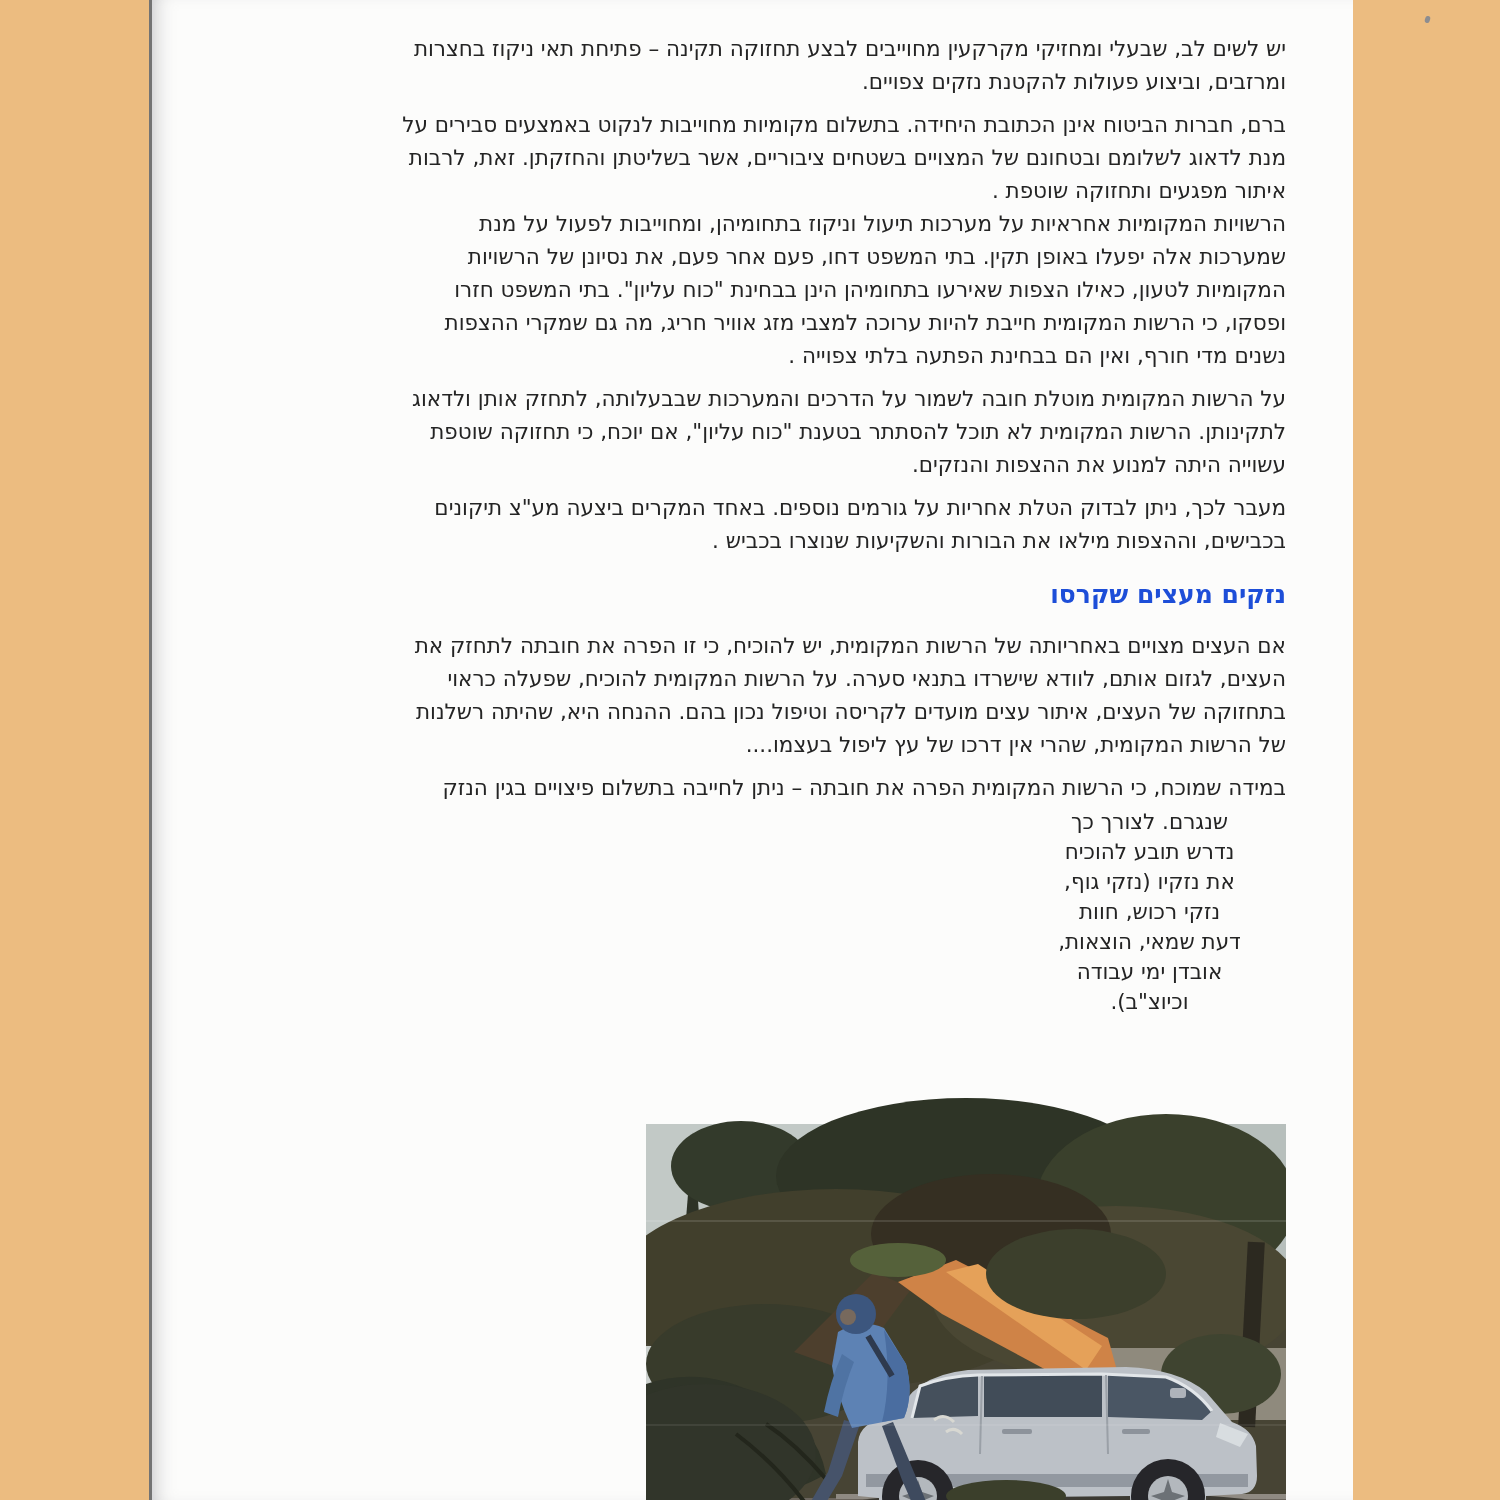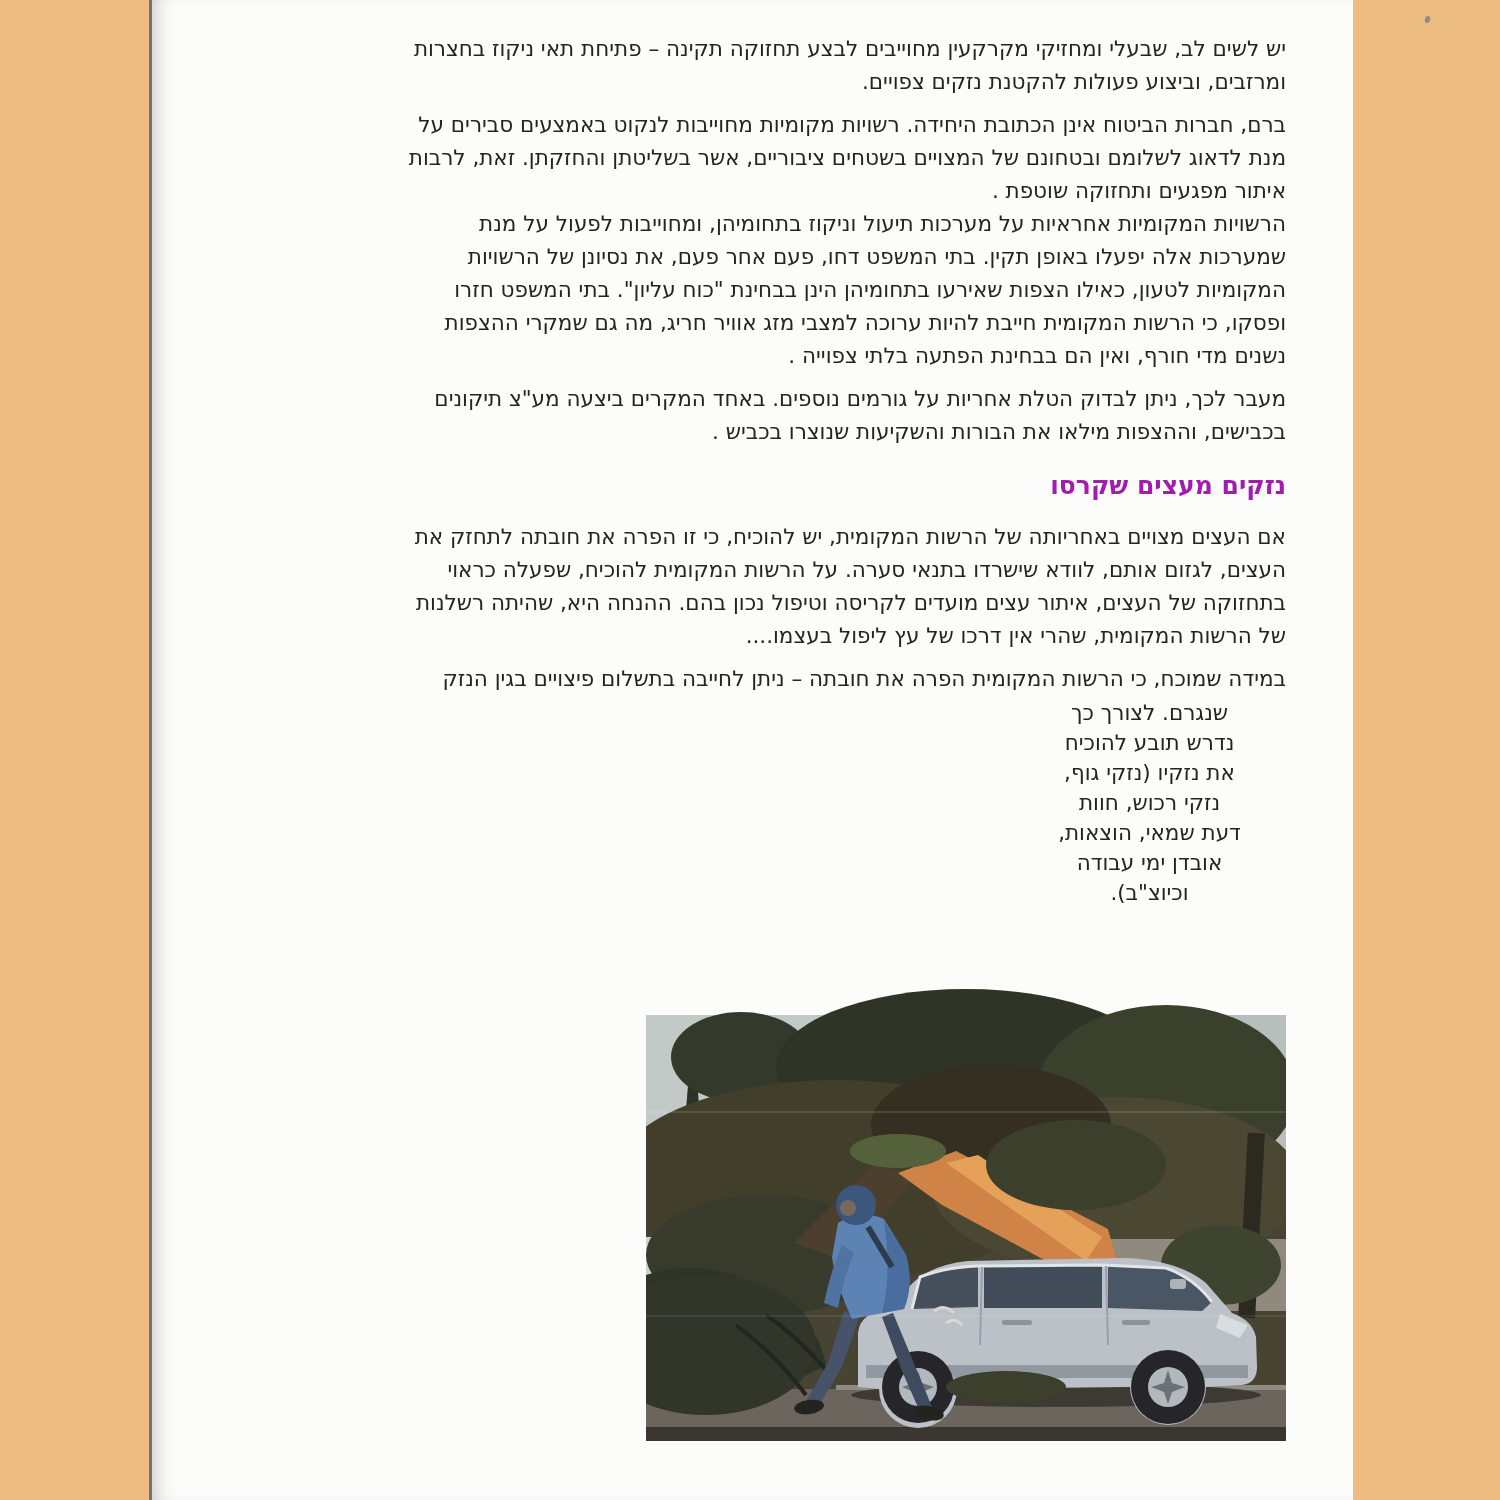--- a/index.html
+++ b/index.html
@@ -27,21 +27,21 @@
     margin:0;
     white-space:pre-line;
     text-align:right;
     font-size:21.5px;
     line-height:33px;
   }
   .gap{margin-top:10px;}
   .heading{
     font-size:25px;
     font-weight:bold;
-    color:#a21caf;
+    color:#1d4ed8;
     text-align:right;
     margin:22px 0 18px 0;
     line-height:32px;
   }
   .figure-row{
     margin-top:3px;
     display:flex;
     align-items:flex-start;
     flex-direction:column;
   }
@@ -78,28 +78,31 @@
 </style>
 </head>
 <body>
 
 <div class="paper">
   <div class="scan-speck"></div>
   <div class="content">
 
     <p class="para">יש לשים לב, שבעלי ומחזיקי מקרקעין מחוייבים לבצע תחזוקה תקינה – פתיחת תאי ניקוז בחצרות
 ומרזבים, וביצוע פעולות להקטנת נזקים צפויים.</p>
-    <p class="para gap">ברם, חברות הביטוח אינן הכתובת היחידה. רשויות מקומיות מחוייבות לנקוט באמצעים סבירים על
+    <p class="para gap">ברם, חברות הביטוח אינן הכתובת היחידה. בתשלום מקומיות מחוייבות לנקוט באמצעים סבירים על
 מנת לדאוג לשלומם ובטחונם של המצויים בשטחים ציבוריים, אשר בשליטתן והחזקתן. זאת, לרבות
 איתור מפגעים ותחזוקה שוטפת .</p>
     <p class="para">הרשויות המקומיות אחראיות על מערכות תיעול וניקוז בתחומיהן, ומחוייבות לפעול על מנת
 שמערכות אלה יפעלו באופן תקין. בתי המשפט דחו, פעם אחר פעם, את נסיונן של הרשויות
 המקומיות לטעון, כאילו הצפות שאירעו בתחומיהן הינן בבחינת "כוח עליון". בתי המשפט חזרו
 ופסקו, כי הרשות המקומית חייבת להיות ערוכה למצבי מזג אוויר חריג, מה גם שמקרי ההצפות
 נשנים מדי חורף, ואין הם בבחינת הפתעה בלתי צפוייה .</p>
+    <p class="para gap">על הרשות המקומית מוטלת חובה לשמור על הדרכים והמערכות שבבעלותה, לתחזק אותן ולדאוג
+לתקינותן. הרשות המקומית לא תוכל להסתתר בטענת "כוח עליון", אם יוכח, כי תחזוקה שוטפת
+עשוייה היתה למנוע את ההצפות והנזקים.</p>
     <p class="para gap">מעבר לכך, ניתן לבדוק הטלת אחריות על גורמים נוספים. באחד המקרים ביצעה מע"צ תיקונים
 בכבישים, וההצפות מילאו את הבורות והשקיעות שנוצרו בכביש .</p>
 
     <h2 class="heading">נזקים מעצים שקרסו</h2>
 
     <p class="para gap">אם העצים מצויים באחריותה של הרשות המקומית, יש להוכיח, כי זו הפרה את חובתה לתחזק את
 העצים, לגזום אותם, לוודא שישרדו בתנאי סערה. על הרשות המקומית להוכיח, שפעלה כראוי
 בתחזוקה של העצים, איתור עצים מועדים לקריסה וטיפול נכון בהם. ההנחה היא, שהיתה רשלנות
 של הרשות המקומית, שהרי אין דרכו של עץ ליפול בעצמו....</p>
     <p class="para gap">במידה שמוכח, כי הרשות המקומית הפרה את חובתה – ניתן לחייבה בתשלום פיצויים בגין הנזק</p>

